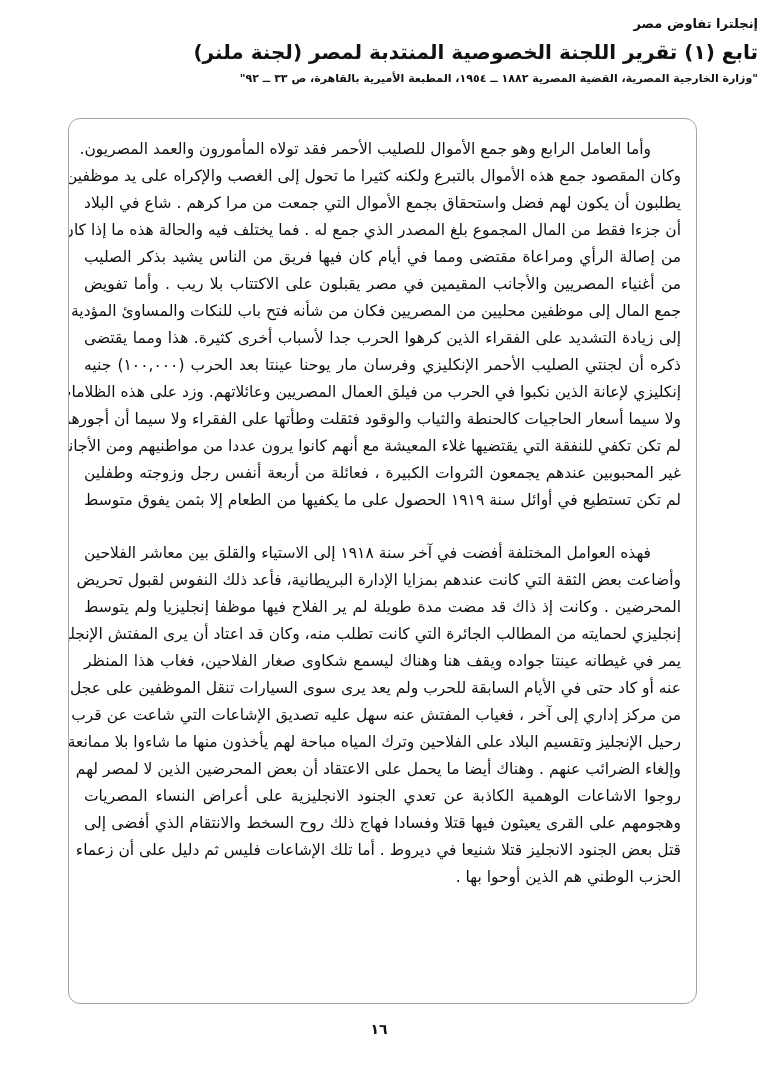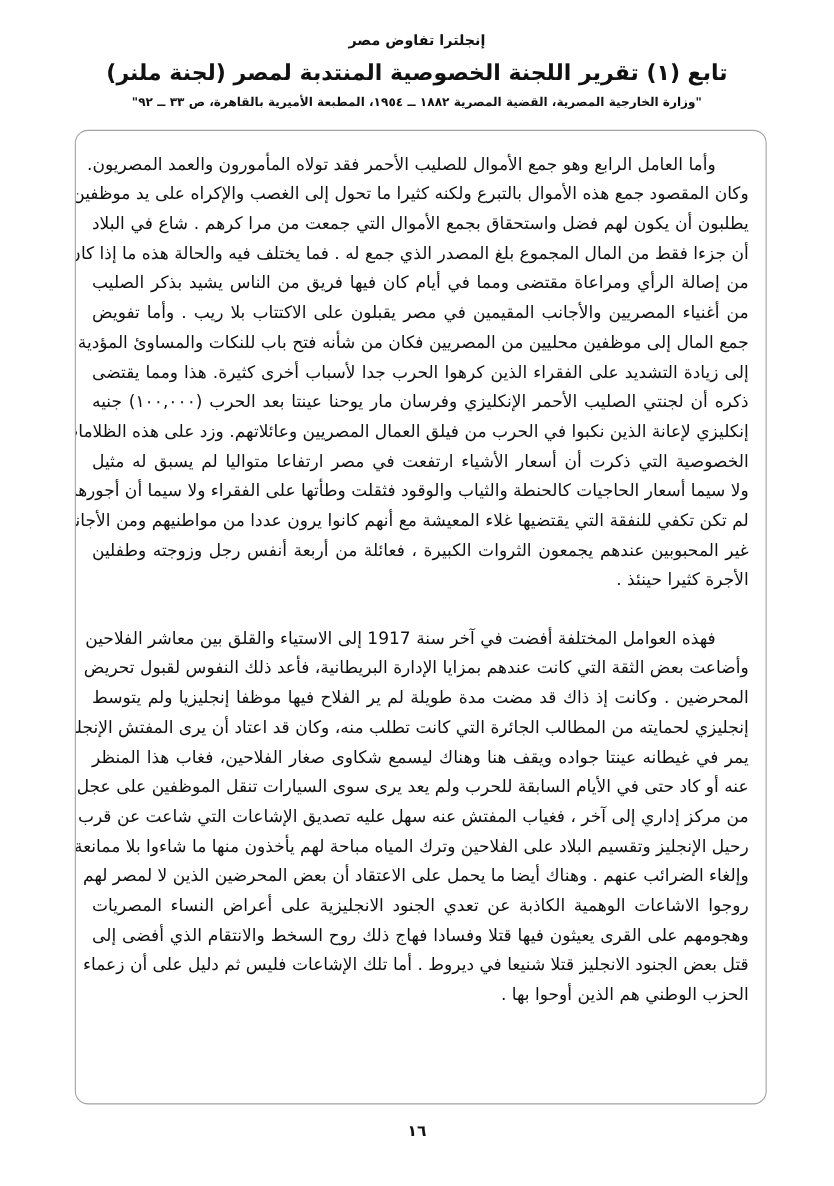--- a/index.html
+++ b/index.html
@@ -6,24 +6,23 @@
   html,body { background:#ffffff; }
   .page {
     position:relative;
     width:758px; height:1078px;
     background:#ffffff;
     font-family:"DejaVu Sans", sans-serif;
     color:#111111;
     overflow:hidden;
   }
   .header {
-    position:absolute; top:30px; left:0;
+    position:absolute; top:16px; left:0;
     width:100%;
     direction:rtl;
-    text-align:center;
   }
   .h-line1 { font-size:13px; font-weight:bold; letter-spacing:0.2px; }
   .h-line2 { font-size:20px; font-weight:bold; margin-top:9px; }
   .h-line3 { font-size:11px; font-weight:bold; margin-top:8px; }
   .textbox {
     position:absolute;
     left:68px; top:118px;
     width:629px; height:886px;
     border:1px solid #a3a3a3;
     border-radius:12px;
@@ -69,29 +68,28 @@
       <div class="bline first">وأما العامل الرابع وهو جمع الأموال للصليب الأحمر فقد تولاه المأمورون والعمد المصريون.</div>
       <div class="bline">وكان المقصود جمع هذه الأموال بالتبرع ولكنه كثيرا ما تحول إلى الغصب والإكراه على يد موظفين</div>
       <div class="bline">يطلبون أن يكون لهم فضل واستحقاق بجمع الأموال التي جمعت من مرا كرهم . شاع في البلاد</div>
       <div class="bline">أن جزءا فقط من المال المجموع بلغ المصدر الذي جمع له . فما يختلف فيه والحالة هذه ما إذا كان</div>
       <div class="bline">من إصالة الرأي ومراعاة مقتضى ومما في أيام كان فيها فريق من الناس يشيد بذكر الصليب</div>
       <div class="bline">من أغنياء المصريين والأجانب المقيمين في مصر يقبلون على الاكتتاب بلا ريب . وأما تفويض</div>
       <div class="bline">جمع المال إلى موظفين محليين من المصريين فكان من شأنه فتح باب للنكات والمساوئ المؤدية</div>
       <div class="bline">إلى زيادة التشديد على الفقراء الذين كرهوا الحرب جدا لأسباب أخرى كثيرة. هذا ومما يقتضى</div>
       <div class="bline">ذكره أن لجنتي الصليب الأحمر الإنكليزي وفرسان مار يوحنا عينتا بعد الحرب (١٠٠,٠٠٠) جنيه</div>
       <div class="bline">إنكليزي لإعانة الذين نكبوا في الحرب من فيلق العمال المصريين وعائلاتهم. وزد على هذه الظلامات</div>
-      <div class="bline">الخصوصية التي ذكرت أن أسعار الأشياء ارتفعت في مصر ارتفاعا متواليا لم يسبق له مثيل</div>
       <div class="bline">ولا سيما أسعار الحاجيات كالحنطة والثياب والوقود فثقلت وطأتها على الفقراء ولا سيما أن أجورهم</div>
       <div class="bline">لم تكن تكفي للنفقة التي يقتضيها غلاء المعيشة مع أنهم كانوا يرون عددا من مواطنيهم ومن الأجانب</div>
       <div class="bline">غير المحبوبين عندهم يجمعون الثروات الكبيرة ، فعائلة من أربعة أنفس رجل وزوجته وطفلين</div>
-      <div class="bline plast">الأجرة كثيرا حينئذ .</div>
+      <div class="bline">لم تكن تستطيع في أوائل سنة ١٩١٩ الحصول على ما يكفيها من الطعام إلا بثمن يفوق متوسط</div>
     </div>
 
     <div class="para para-2">
-      <div class="bline first">فهذه العوامل المختلفة أفضت في آخر سنة 1917 إلى الاستياء والقلق بين معاشر الفلاحين</div>
+      <div class="bline first">فهذه العوامل المختلفة أفضت في آخر سنة ١٩١٨ إلى الاستياء والقلق بين معاشر الفلاحين</div>
       <div class="bline">وأضاعت بعض الثقة التي كانت عندهم بمزايا الإدارة البريطانية، فأعد ذلك النفوس لقبول تحريض</div>
       <div class="bline">المحرضين . وكانت إذ ذاك قد مضت مدة طويلة لم ير الفلاح فيها موظفا إنجليزيا ولم يتوسط</div>
       <div class="bline">إنجليزي لحمايته من المطالب الجائرة التي كانت تطلب منه، وكان قد اعتاد أن يرى المفتش الإنجليزي</div>
       <div class="bline">يمر في غيطانه عينتا جواده ويقف هنا وهناك ليسمع شكاوى صغار الفلاحين، فغاب هذا المنظر</div>
       <div class="bline">عنه أو كاد حتى في الأيام السابقة للحرب ولم يعد يرى سوى السيارات تنقل الموظفين على عجل</div>
       <div class="bline">من مركز إداري إلى آخر ، فغياب المفتش عنه سهل عليه تصديق الإشاعات التي شاعت عن قرب</div>
       <div class="bline">رحيل الإنجليز وتقسيم البلاد على الفلاحين وترك المياه مباحة لهم يأخذون منها ما شاءوا بلا ممانعة</div>
       <div class="bline">وإلغاء الضرائب عنهم . وهناك أيضا ما يحمل على الاعتقاد أن بعض المحرضين الذين لا لمصر لهم</div>
       <div class="bline">روجوا الاشاعات الوهمية الكاذبة عن تعدي الجنود الانجليزية على أعراض النساء المصريات</div>
       <div class="bline">وهجومهم على القرى يعيثون فيها قتلا وفسادا فهاج ذلك روح السخط والانتقام الذي أفضى إلى</div>

